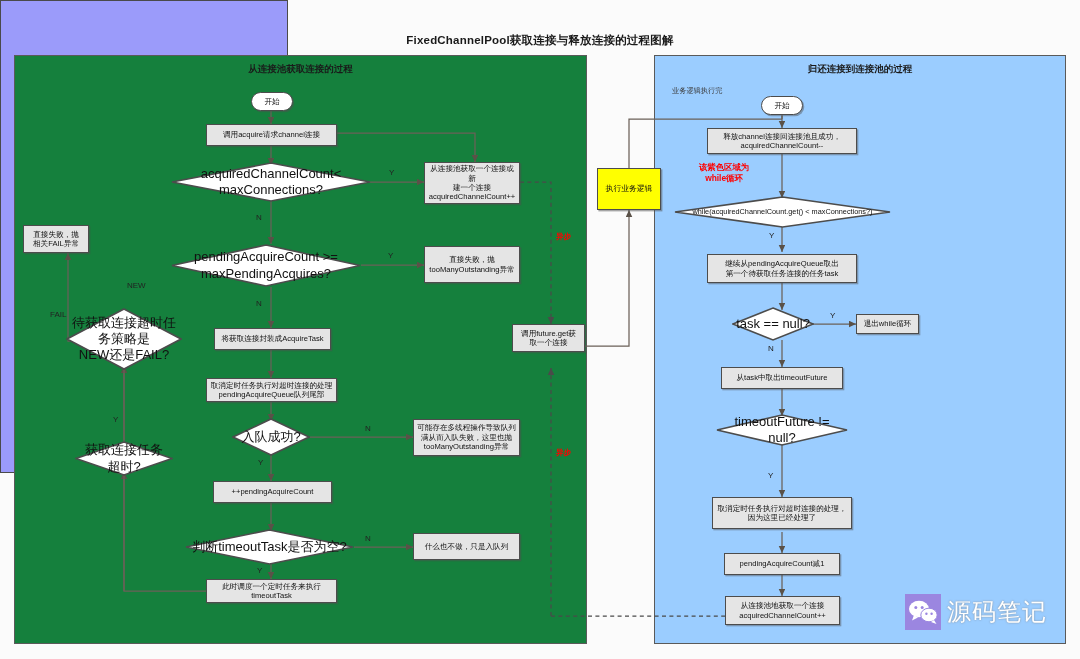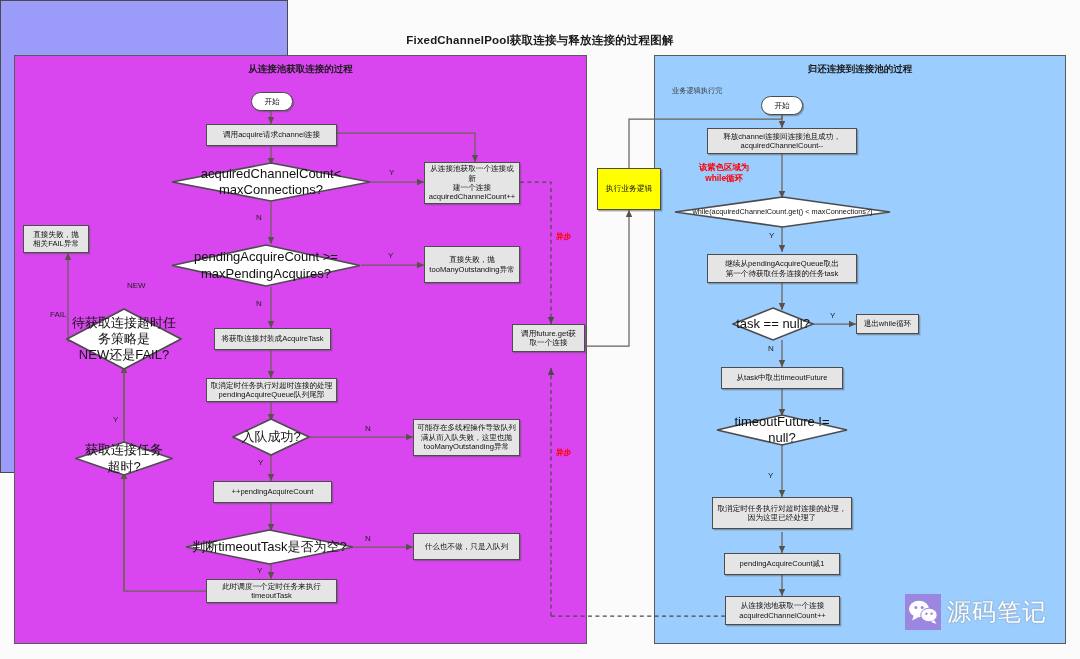--- a/index.html
+++ b/index.html
@@ -11,21 +11,21 @@
   }
   #root { position: relative; width: 1080px; height: 659px; }
 
   #chart-title {
     position: absolute; left: 0; top: 33px; width: 1080px;
     text-align: center; font-size: 11.5px; font-weight: bold; color: #1a1a1a;
     letter-spacing: .2px;
   }
 
   .panel { position: absolute; border: 1.6px solid #5a5a5a; }
-  #panel-left  { left: 14px;  top: 55px; width: 573px; height: 589px; background:#d946ef; }
+  #panel-left  { left: 14px;  top: 55px; width: 573px; height: 589px; background:#15803d; }
   #panel-right { left: 654px; top: 55px; width: 412px; height: 589px; background:#9bcdff; }
   #panel-loop  { left: 668px; top: 155px; width: 288px; height: 473px; background:#9b9bfa; border:1.6px solid #4a4a4a; }
 
   .panel-title {
     position: absolute; width: 100%; top: 7px; text-align: center;
     font-size: 9.5px; font-weight: bold; color: #1a1a1a;
   }
 
   
   #edges { position: absolute; left:0; top:0; width:1080px; height:659px; pointer-events:none; }

